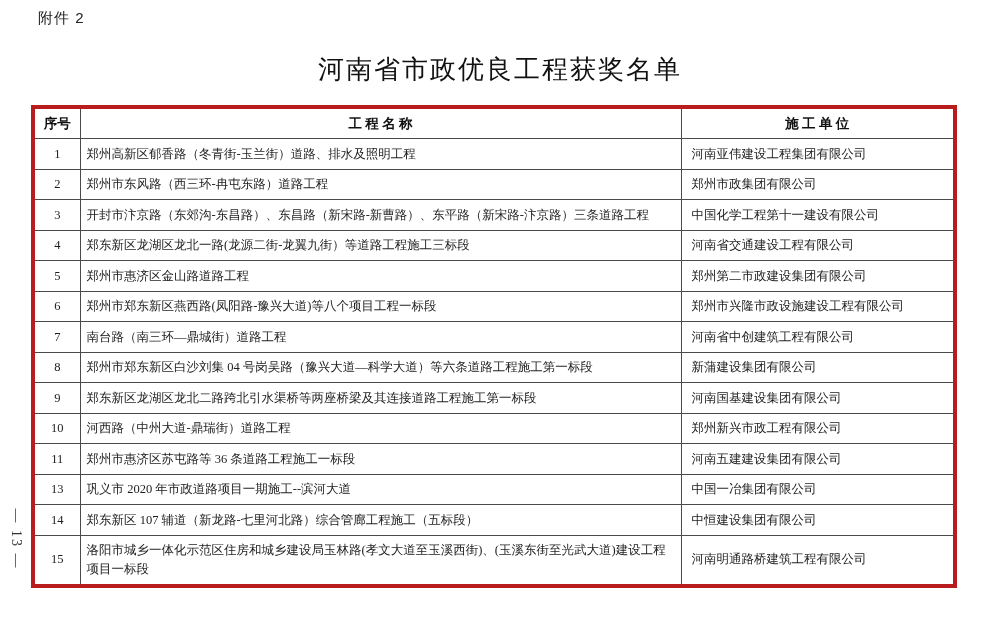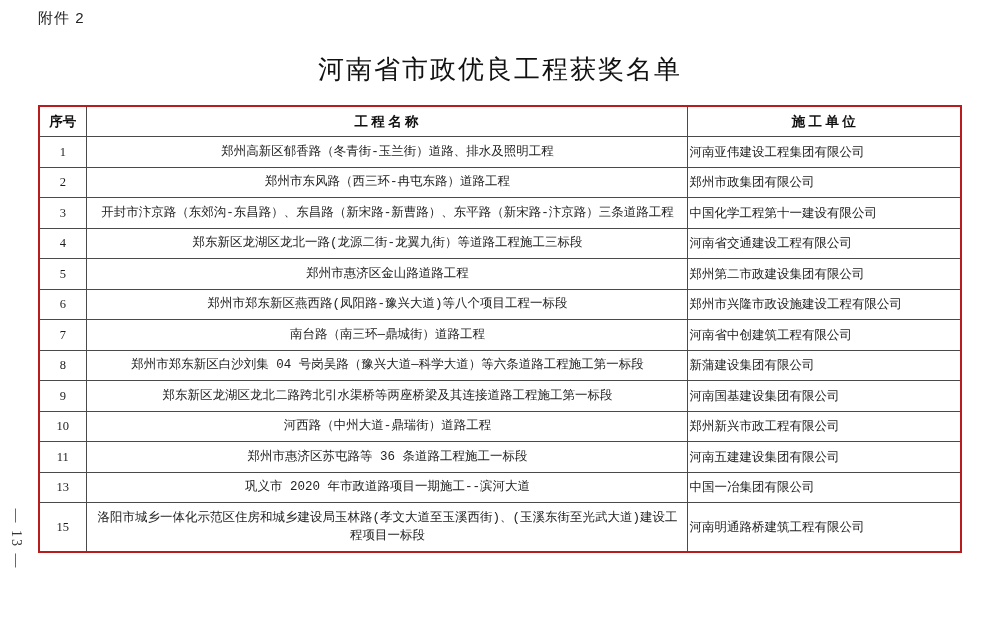--- a/index.html
+++ b/index.html
@@ -28,25 +28,25 @@
   .page-num {
     position: absolute; top: 530px; left: -31px; width: 92px; height: 18px;
     text-align: center;
     font-size: 14px; color: #333;
     transform: rotate(90deg);
     letter-spacing: 2px;
     white-space: nowrap;
   }
 
   table.award-table {
-    position: absolute; left: 38px; top: 105px;
+    position: absolute; left: 31px; top: 105px;
     width: 922px;
     border-collapse: collapse;
     table-layout: fixed;
-    border: 2px solid #b91c1c;
+    border: 4px solid #b91c1c;
   }
   .award-table col.c-no   { width: 47px; }
   .award-table col.c-proj { width: 601px; }
   .award-table col.c-unit { width: 274px; }
 
   .award-table th, .award-table td {
     border: 1px solid #4a4a4a;
     font-size: 12.5px;
     line-height: 1.45;
     padding: 1px 4px;
@@ -55,22 +55,22 @@
   .award-table thead th {
     height: 27px;
     font-weight: 700;
     font-size: 13.5px;
     text-align: center;
     color: #111;
   }
   .award-table tbody td { height: 27.5px; }
   .award-table tbody tr.tall td { height: 46px; }
   td.no-cell   { text-align: center; font-family: "Liberation Serif", "DejaVu Serif", serif; }
-  td.proj-cell { text-align: center; padding-left: 6px; font-family: Liberation Mono, monospace; }
-  td.unit-cell { text-align: left; padding-left: 2px; }
+  td.proj-cell { text-align: left; padding-left: 6px; }
+  td.unit-cell { text-align: left; padding-left: 10px; }
 </style>
 </head>
 <body>
 
 <div class="doc">
 
   <div class="attachment-label">附件 2</div>
 
   <div class="doc-title">河南省市政优良工程获奖名单</div>
 
@@ -143,20 +143,25 @@
         <tr>
           <td class="no-cell">11</td>
           <td class="proj-cell">郑州市惠济区苏屯路等 36 条道路工程施工一标段</td>
           <td class="unit-cell">河南五建建设集团有限公司</td>
         </tr>
         <tr>
           <td class="no-cell">13</td>
           <td class="proj-cell">巩义市 2020 年市政道路项目一期施工--滨河大道</td>
           <td class="unit-cell">中国一冶集团有限公司</td>
         </tr>
+        <tr>
+          <td class="no-cell">14</td>
+          <td class="proj-cell">郑东新区 107 辅道（新龙路-七里河北路）综合管廊工程施工（五标段）</td>
+          <td class="unit-cell">中恒建设集团有限公司</td>
+        </tr>
         <tr class="tall">
           <td class="no-cell">15</td>
           <td class="proj-cell">洛阳市城乡一体化示范区住房和城乡建设局玉林路(孝文大道至玉溪西街)、(玉溪东街至光武大道)建设工程项目一标段</td>
           <td class="unit-cell">河南明通路桥建筑工程有限公司</td>
         </tr>
       </tbody>
   </table>
 
 </div>
 

